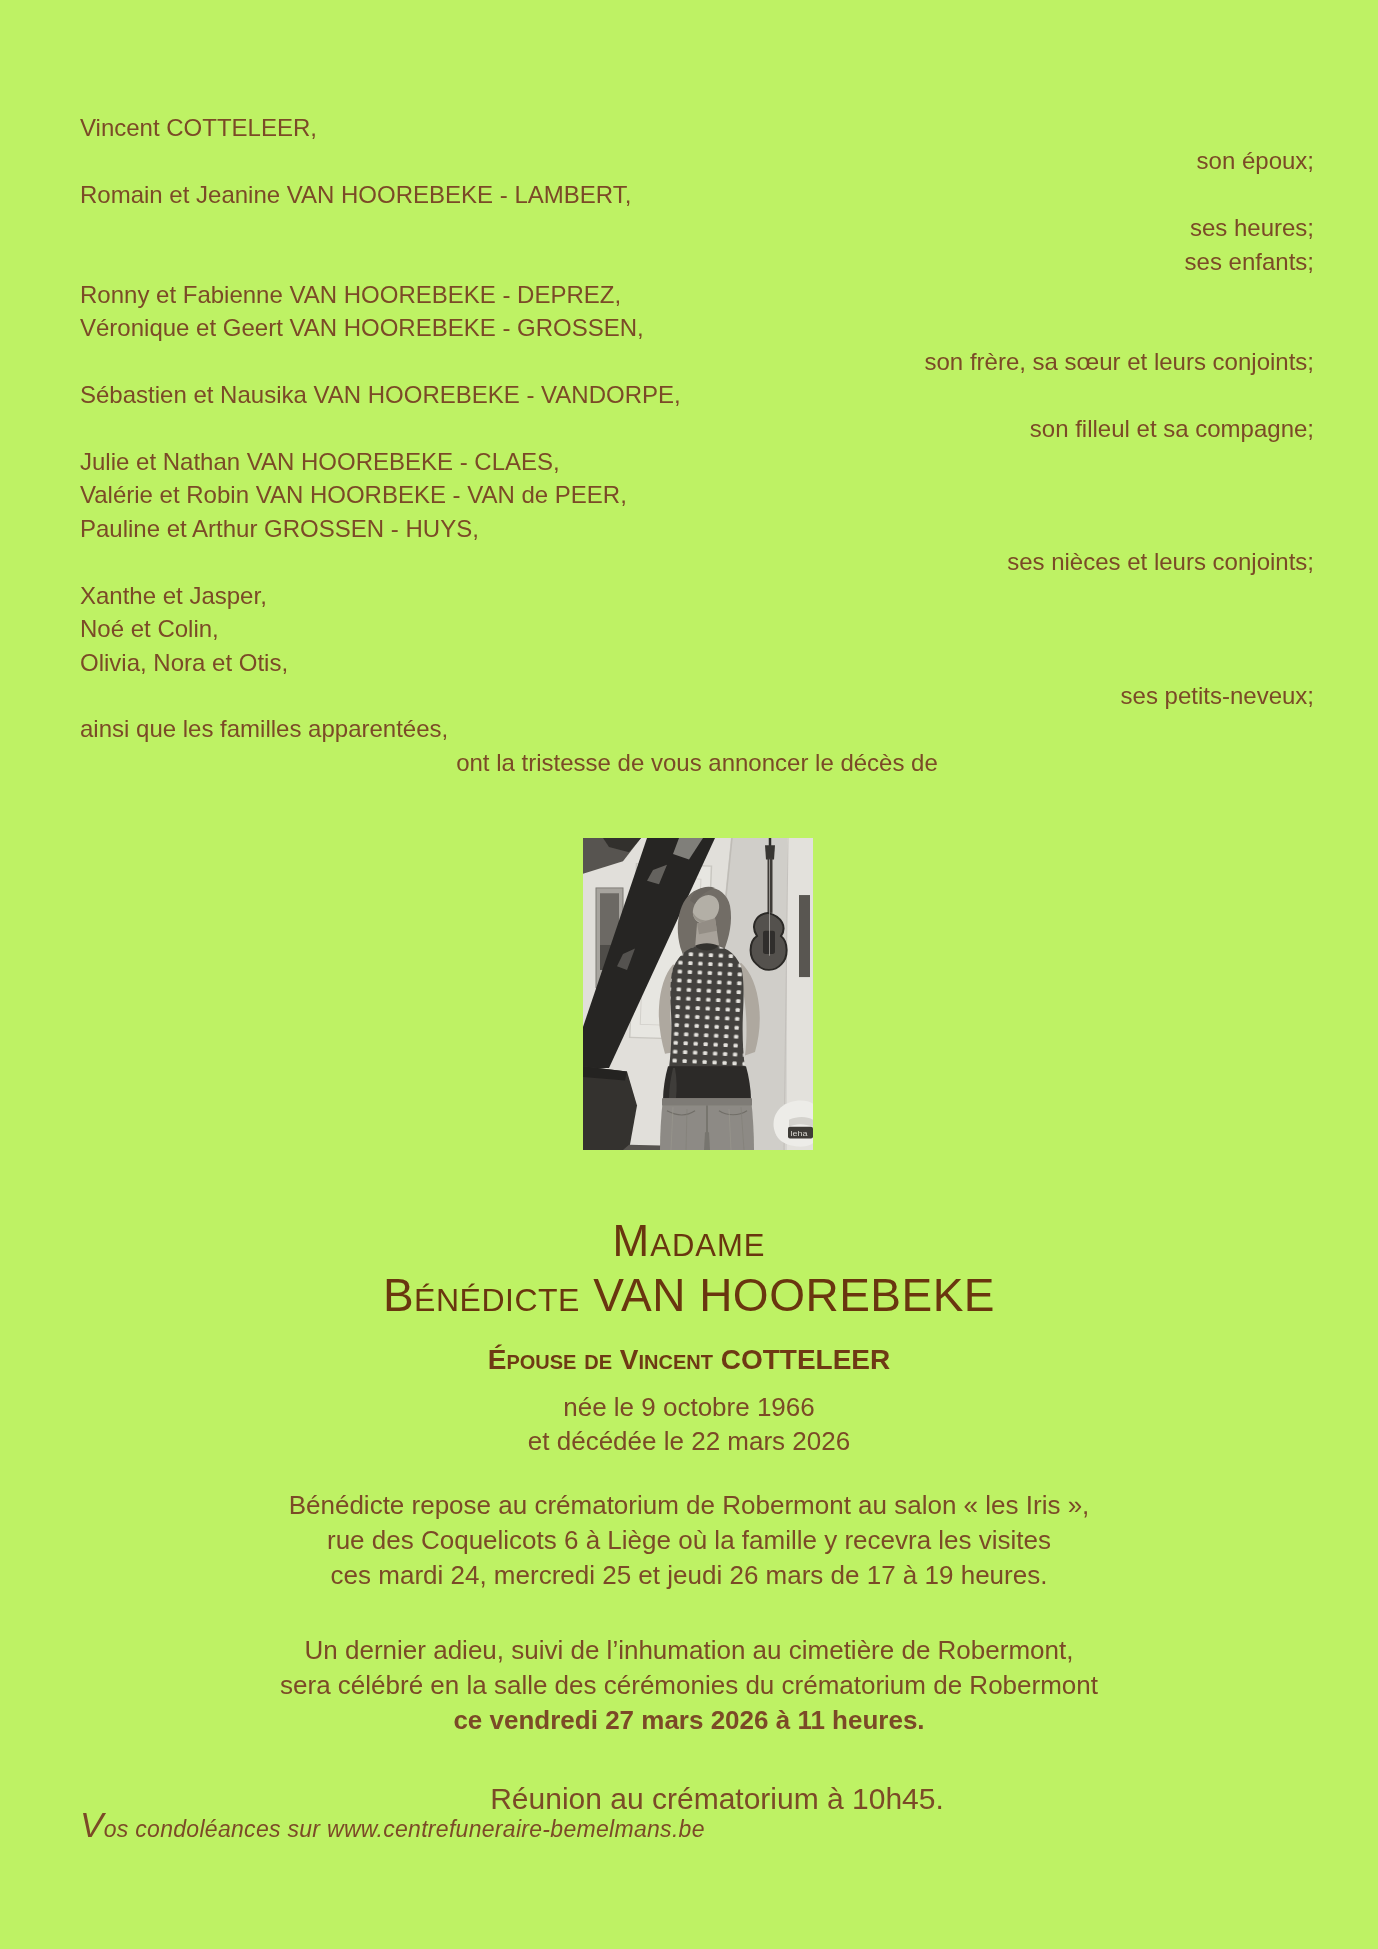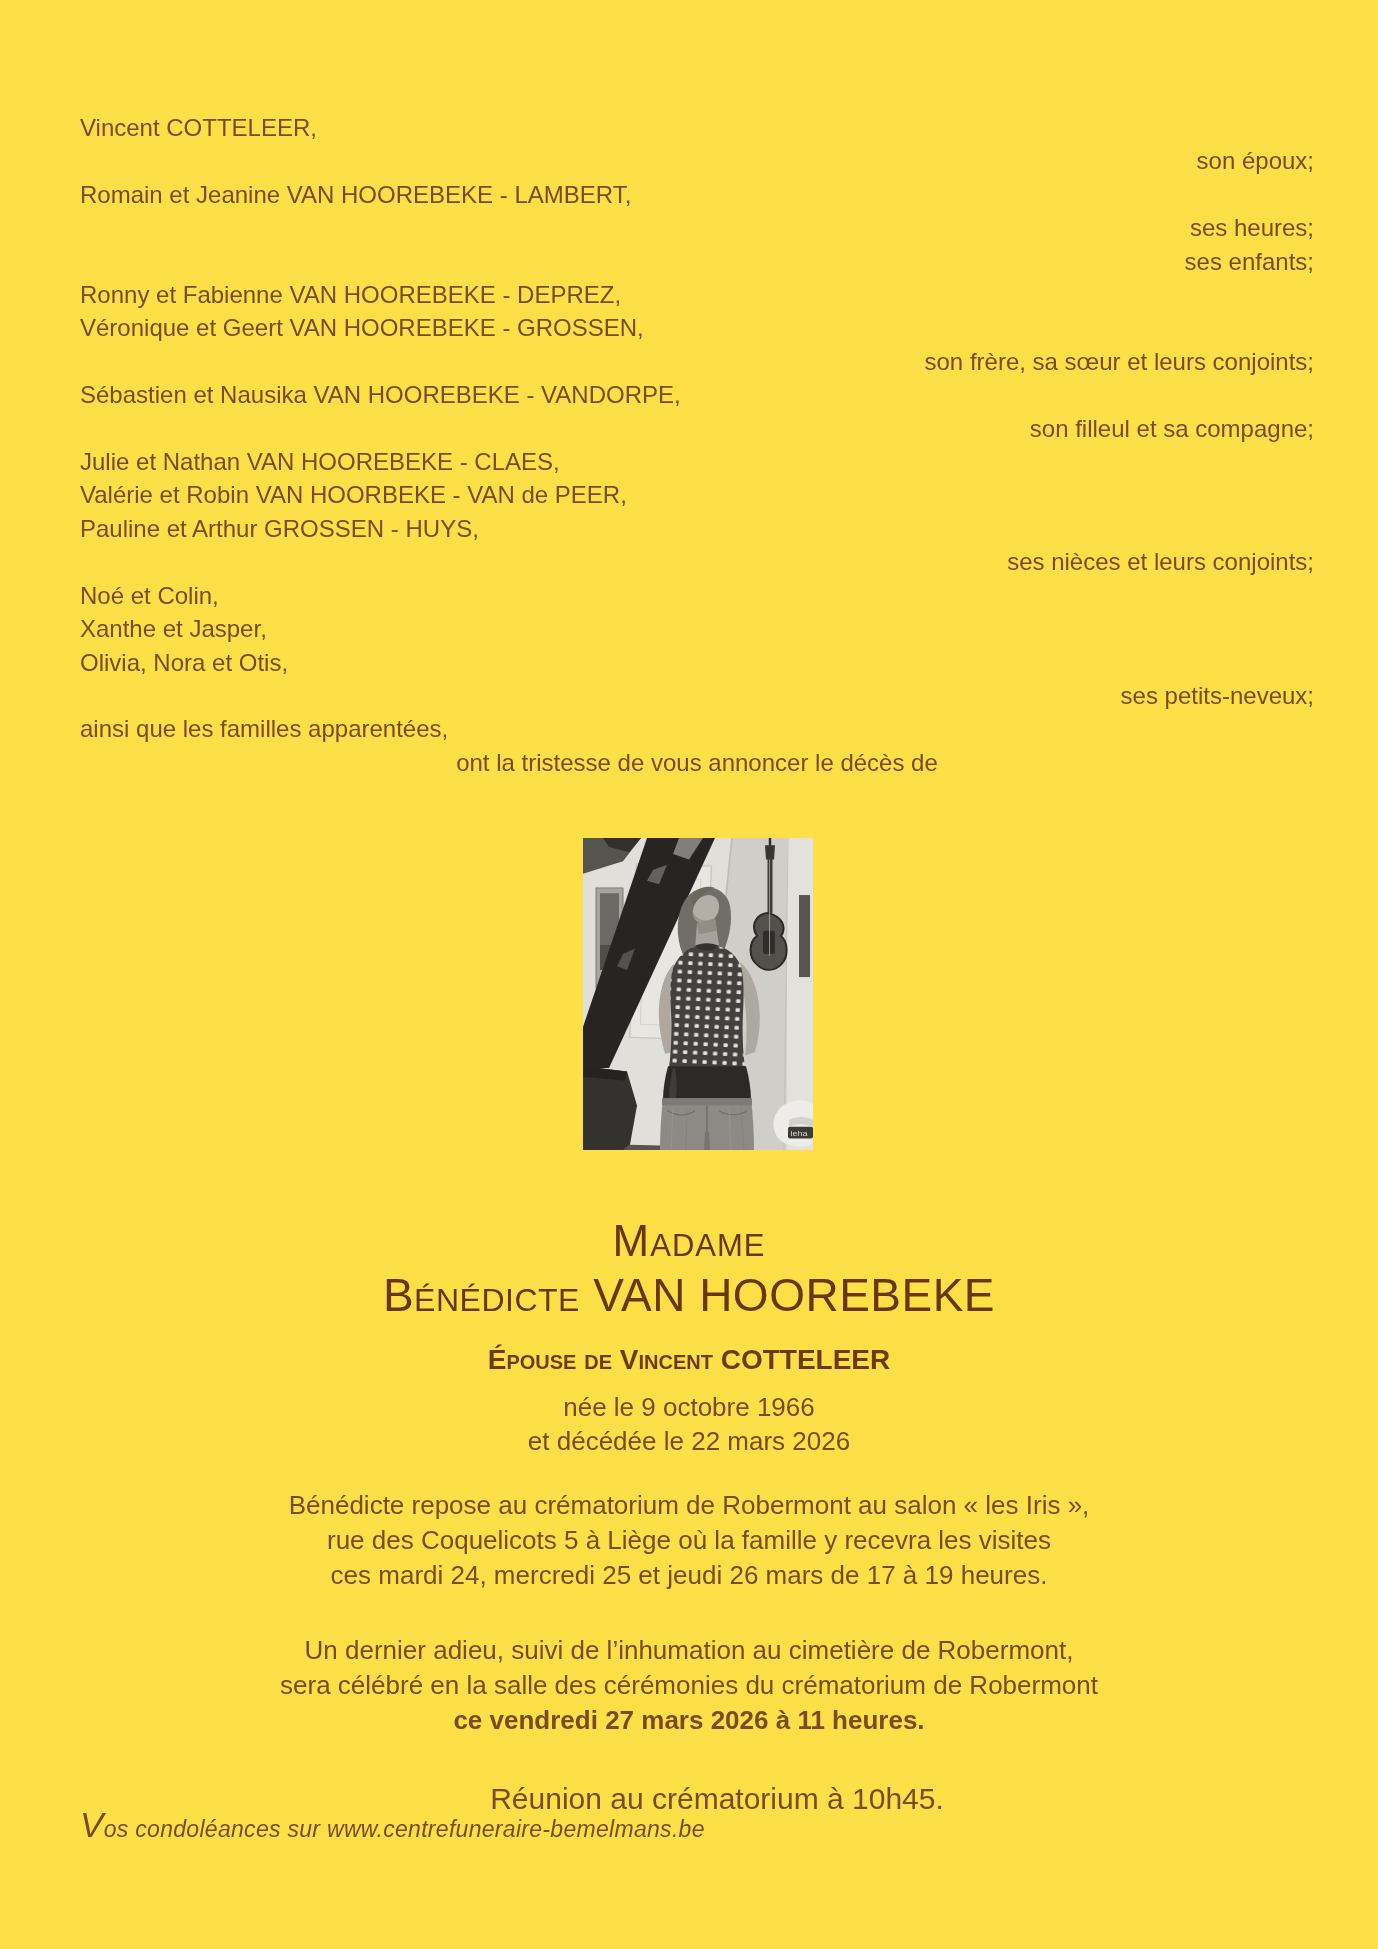--- a/index.html
+++ b/index.html
@@ -1,19 +1,19 @@
 <!DOCTYPE html>
 <html><head>
 <meta charset="utf-8">
 <style>
   html,body{margin:0;padding:0;background:#f6f3ee;}
   .page{
     position:relative;
     width:1378px;height:1949px;
-    background:#fde047;
+    background:#bef264;
     font-family:"Liberation Sans", sans-serif;
     color:#7b4a27;
     overflow:hidden;
   }
   
   .family{
     position:absolute;left:80px;right:64px;top:111px;
     font-size:24px;line-height:33.4px;
   }
   .family .l{text-align:left;}
@@ -55,22 +55,22 @@
     <div class="r">ses enfants;</div>
     <div class="l">Ronny et Fabienne VAN HOOREBEKE - DEPREZ,</div>
     <div class="l">Véronique et Geert VAN HOOREBEKE - GROSSEN,</div>
     <div class="r">son frère, sa sœur et leurs conjoints;</div>
     <div class="l">Sébastien et Nausika VAN HOOREBEKE - VANDORPE,</div>
     <div class="r">son filleul et sa compagne;</div>
     <div class="l">Julie et Nathan VAN HOOREBEKE - CLAES,</div>
     <div class="l">Valérie et Robin VAN HOORBEKE - VAN de PEER,</div>
     <div class="l">Pauline et Arthur GROSSEN - HUYS,</div>
     <div class="r">ses nièces et leurs conjoints;</div>
+    <div class="l">Xanthe et Jasper,</div>
     <div class="l">Noé et Colin,</div>
-    <div class="l">Xanthe et Jasper,</div>
     <div class="l">Olivia, Nora et Otis,</div>
     <div class="r">ses petits-neveux;</div>
     <div class="l">ainsi que les familles apparentées,</div>
     <div class="c">ont la tristesse de vous annoncer le décès de</div>
   </div>
 
   <div class="photo">
     <svg viewBox="0 0 230 350" preserveAspectRatio="none">
       <defs>
         <pattern id="dots" width="10" height="10" patternUnits="userSpaceOnUse" patternTransform="rotate(3)">
@@ -157,21 +157,21 @@
   <div class="center-line t-name">Bénédicte VAN HOOREBEKE</div>
   <div class="center-line t-spouse">Épouse de Vincent COTTELEER</div>
 
   <div class="center-line t-dates">
     <div>née le 9 octobre 1966</div>
     <div>et décédée le 22 mars 2026</div>
   </div>
 
   <div class="center-line p-visitation">
     <div>Bénédicte repose au crématorium de Robermont au salon « les Iris »,</div>
-    <div>rue des Coquelicots 5 à Liège où la famille y recevra les visites</div>
+    <div>rue des Coquelicots 6 à Liège où la famille y recevra les visites</div>
     <div>ces mardi 24, mercredi 25 et jeudi 26 mars de 17 à 19 heures.</div>
   </div>
 
   <div class="center-line p-ceremony">
     <div>Un dernier adieu, suivi de l’inhumation au cimetière de Robermont,</div>
     <div>sera célébré en la salle des cérémonies du crématorium de Robermont</div>
     <div class="bold">ce vendredi 27 mars 2026 à 11 heures.</div>
   </div>
 
   <div class="center-line p-meeting">Réunion au crématorium à 10h45.</div>

